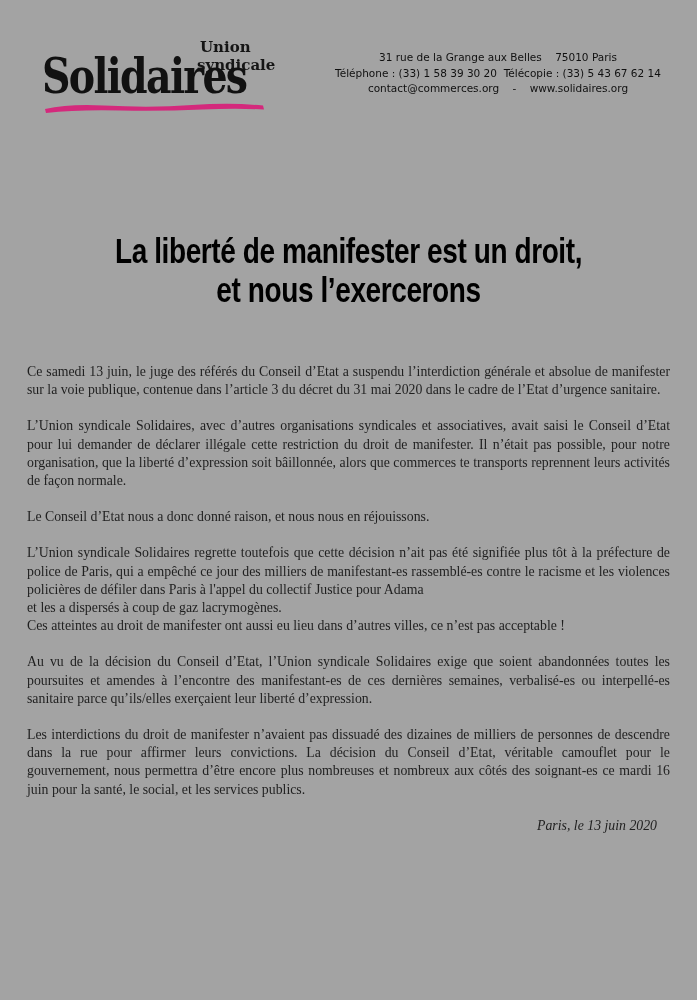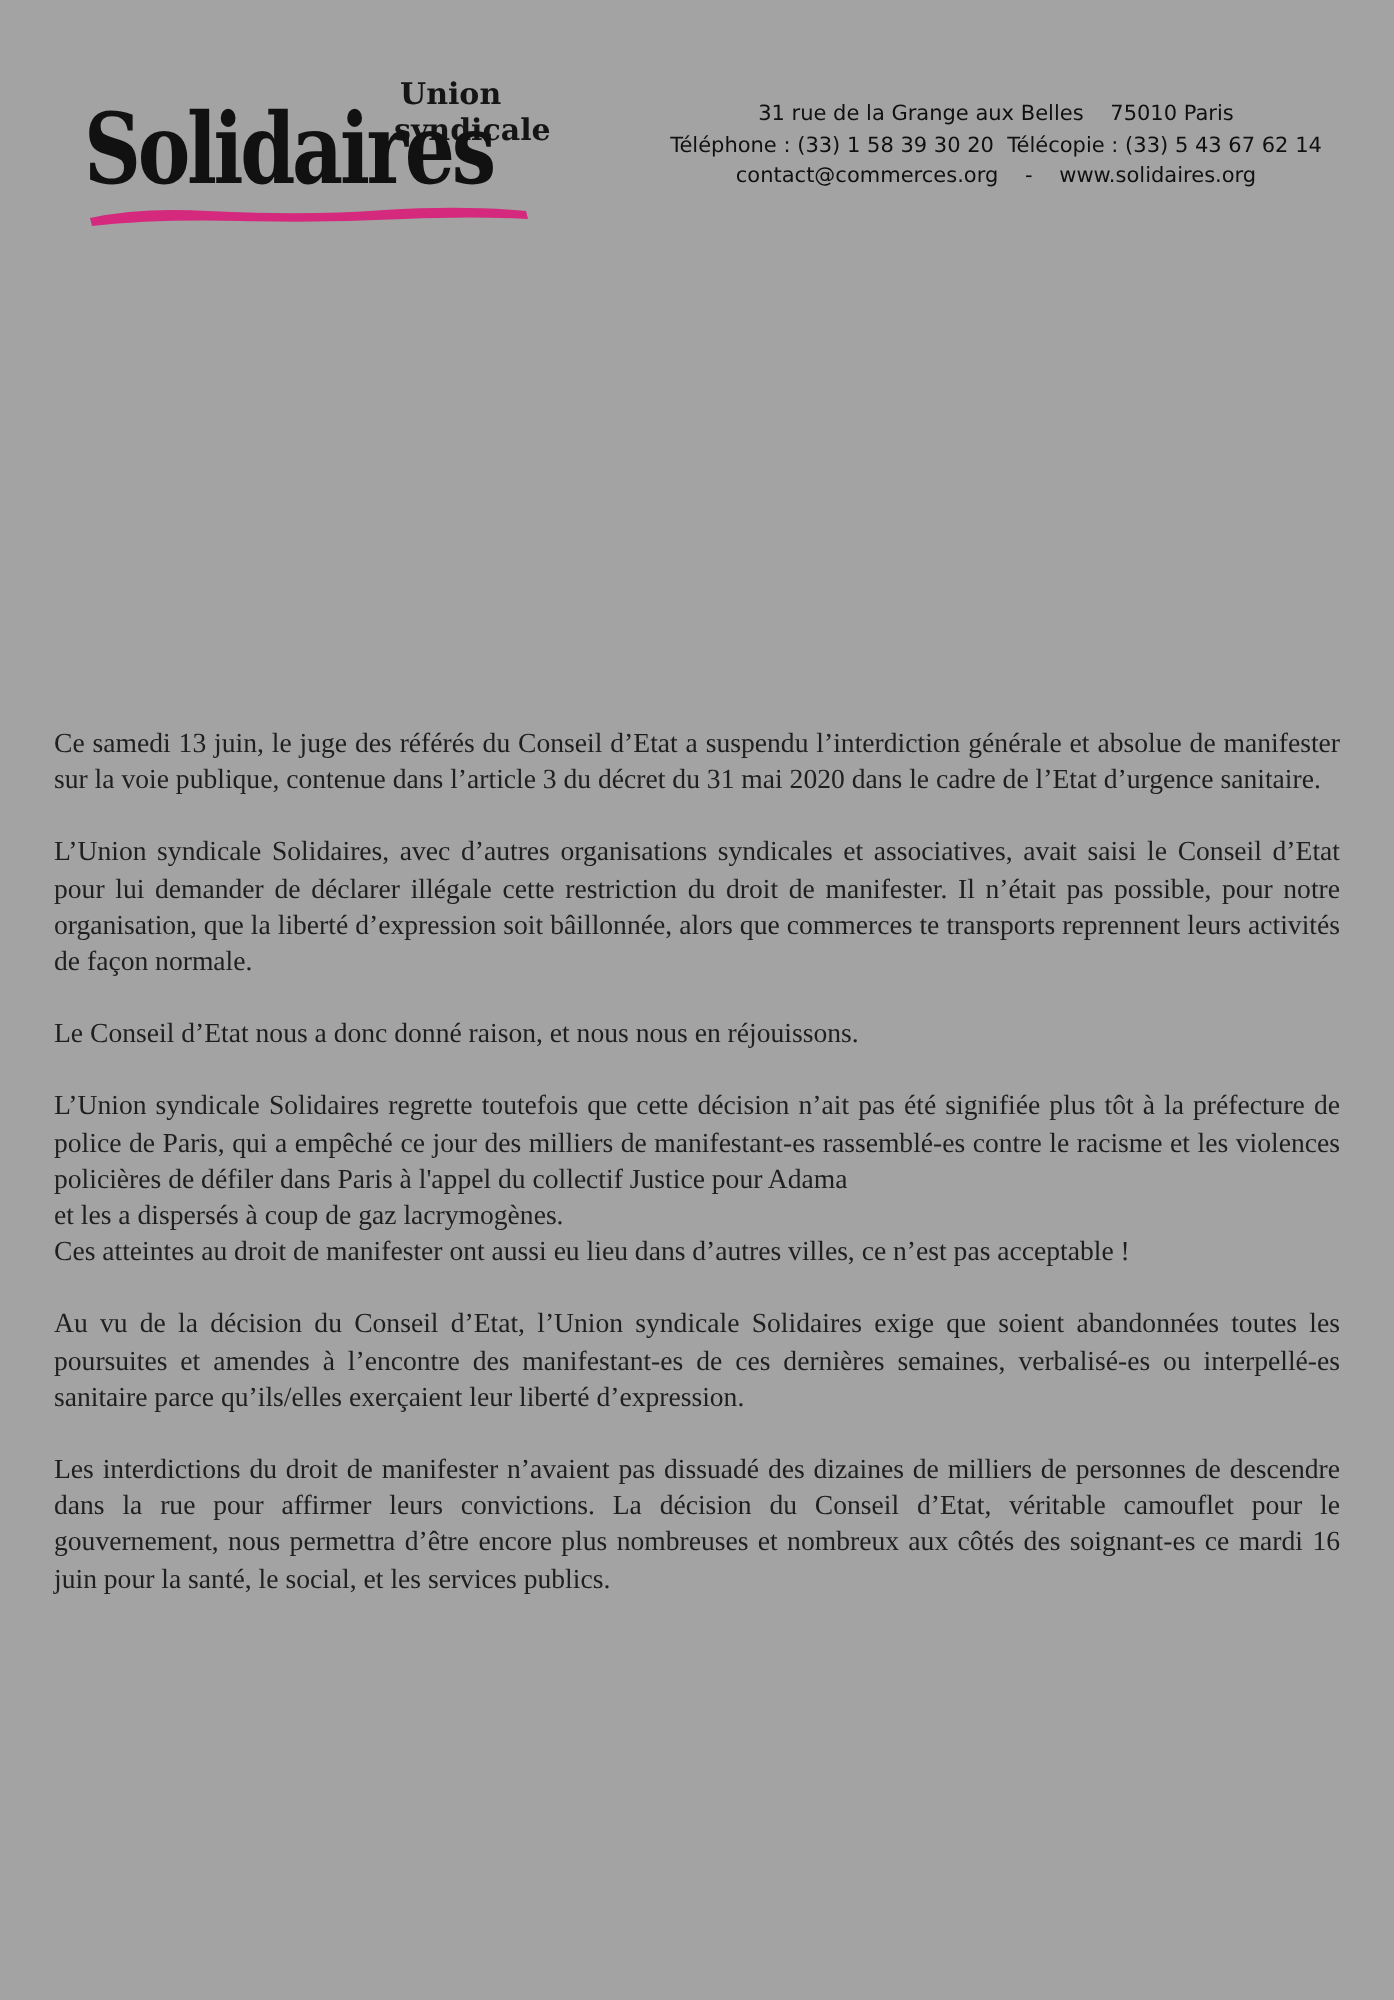--- a/index.html
+++ b/index.html
@@ -138,25 +138,30 @@
     </div>
 
     <div class="contact">
       <div class="contact-line">31 rue de la Grange aux Belles    75010 Paris</div>
       <div class="contact-line">Téléphone : (33) 1 58 39 30 20  Télécopie : (33) 5 43 67 62 14</div>
       <div class="contact-line">contact@commerces.org    -    www.solidaires.org</div>
     </div>
 
   </div>
 
+  <div class="doc-title">
+    <span class="title-line">La liberté de manifester est un droit,</span>
+    <span class="title-line">et nous l’exercerons</span>
+  </div>
 
   <div class="doc-body">
     <p>Ce samedi 13 juin, le juge des référés du Conseil d’Etat a suspendu l’interdiction générale et absolue de manifester sur la voie publique, contenue dans l’article 3 du décret du 31 mai 2020 dans le cadre de l’Etat d’urgence sanitaire.</p>
     <p>L’Union syndicale Solidaires, avec d’autres organisations syndicales et associatives, avait saisi le Conseil d’Etat pour lui demander de déclarer illégale cette restriction du droit de manifester. Il n’était pas possible, pour notre organisation, que la liberté d’expression soit bâillonnée, alors que commerces te transports reprennent leurs activités de façon normale.</p>
     <p>Le Conseil d’Etat nous a donc donné raison, et nous nous en réjouissons.</p>
     <p>L’Union syndicale Solidaires regrette toutefois que cette décision n’ait pas été signifiée plus tôt à la préfecture de police de Paris, qui a empêché ce jour des milliers de manifestant-es rassemblé-es contre le racisme et les violences policières de défiler dans Paris à l'appel du collectif Justice pour Adama
 et les a dispersés à coup de gaz lacrymogènes.
 Ces atteintes au droit de manifester ont aussi eu lieu dans d’autres villes, ce n’est pas acceptable !</p>
     <p>Au vu de la décision du Conseil d’Etat, l’Union syndicale Solidaires exige que soient abandonnées toutes les poursuites et amendes à l’encontre des manifestant-es de ces dernières semaines, verbalisé-es ou interpellé-es sanitaire parce qu’ils/elles exerçaient leur liberté d’expression.</p>
     <p>Les interdictions du droit de manifester n’avaient pas dissuadé des dizaines de milliers de personnes de descendre dans la rue pour affirmer leurs convictions. La décision du Conseil d’Etat, véritable camouflet pour le gouvernement, nous permettra d’être encore plus nombreuses et nombreux aux côtés des soignant-es ce mardi 16 juin pour la santé, le social, et les services publics.</p>
+    <p class="date-line">Paris, le 13 juin 2020</p>
   </div>
 
 </div>
 
 </body></html>

